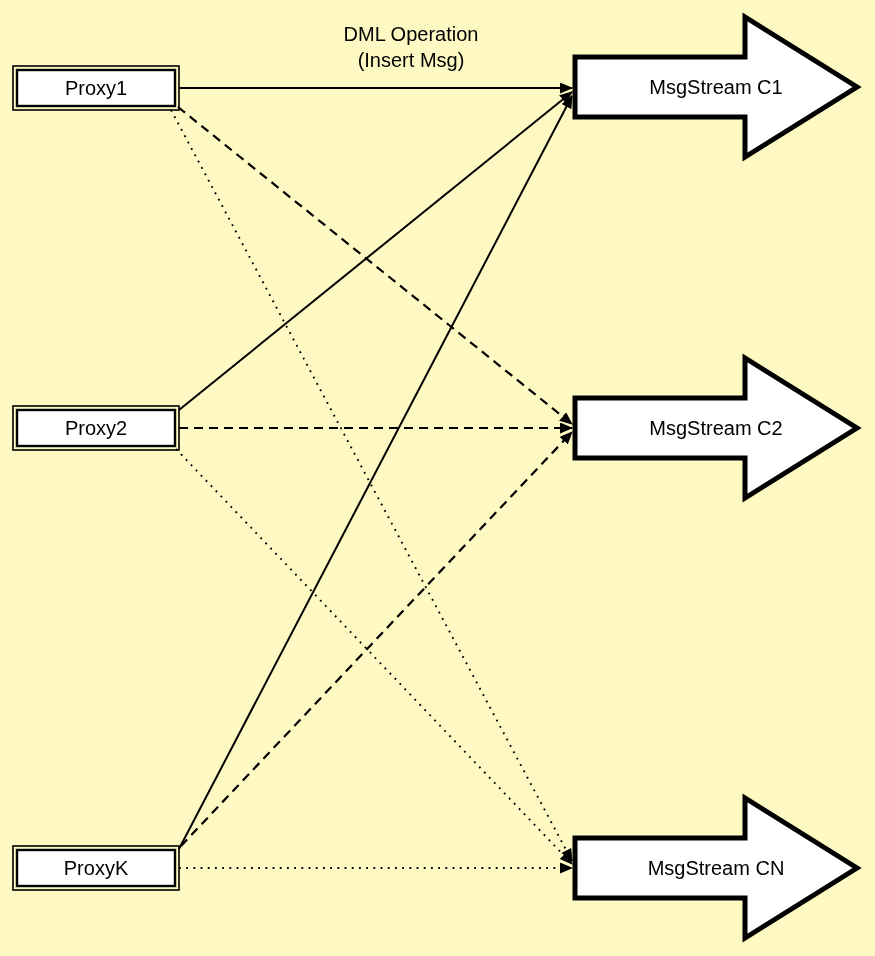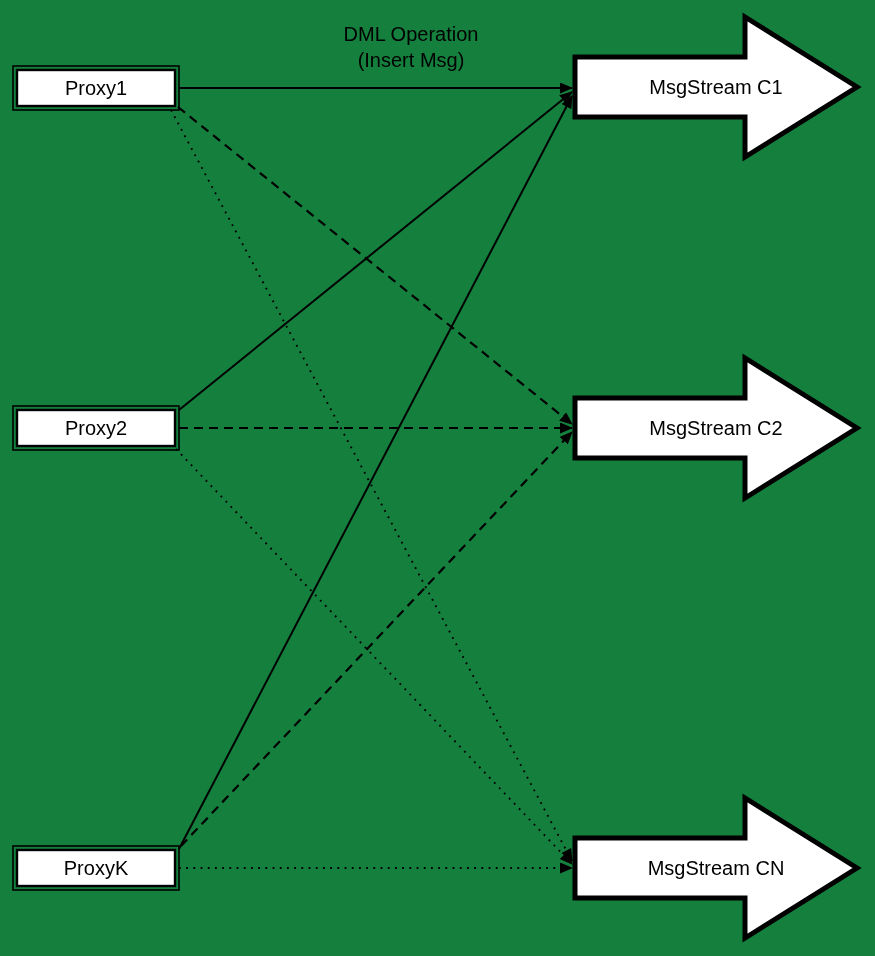--- a/index.html
+++ b/index.html
@@ -4,21 +4,21 @@
 <style>
   html, body {
     margin: 0;
     padding: 0;
     background: #ffffff;
   }
   .canvas {
     position: relative;
     width: 875px;
     height: 956px;
-    background: #15803d;
+    background: #fef9c3;
     font-family: "Liberation Sans", sans-serif;
   }
   svg text {
     font-family: "Liberation Sans", sans-serif;
     fill: #000000;
   }
   .node-label { font-size: 20px; }
   .stream-label { font-size: 20px; }
   .annotation { font-size: 20px; }
   .edge-solid {

